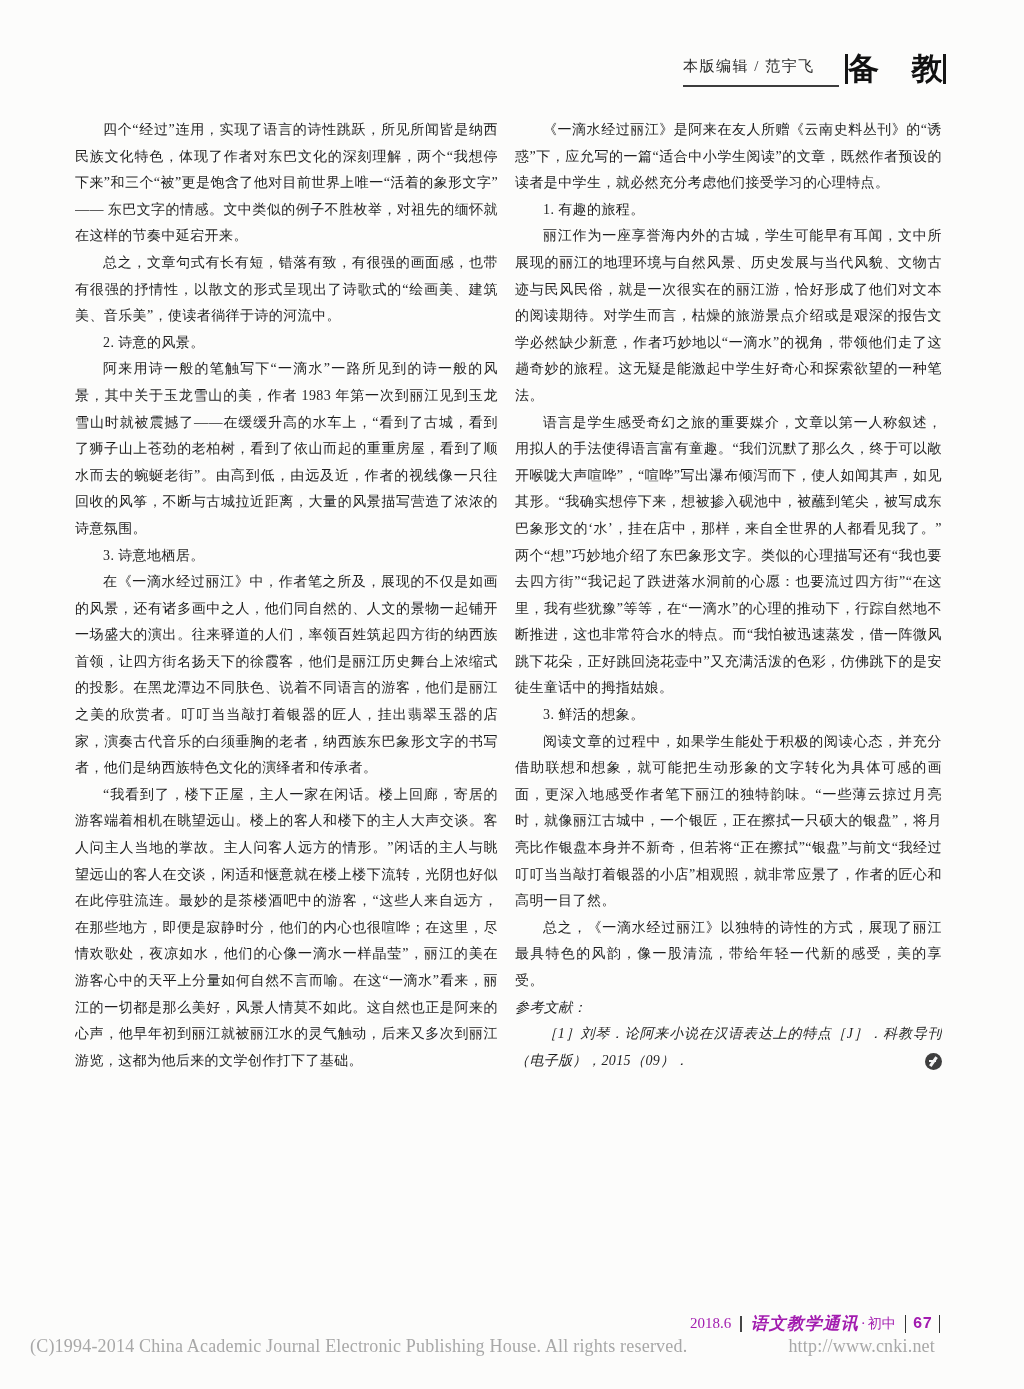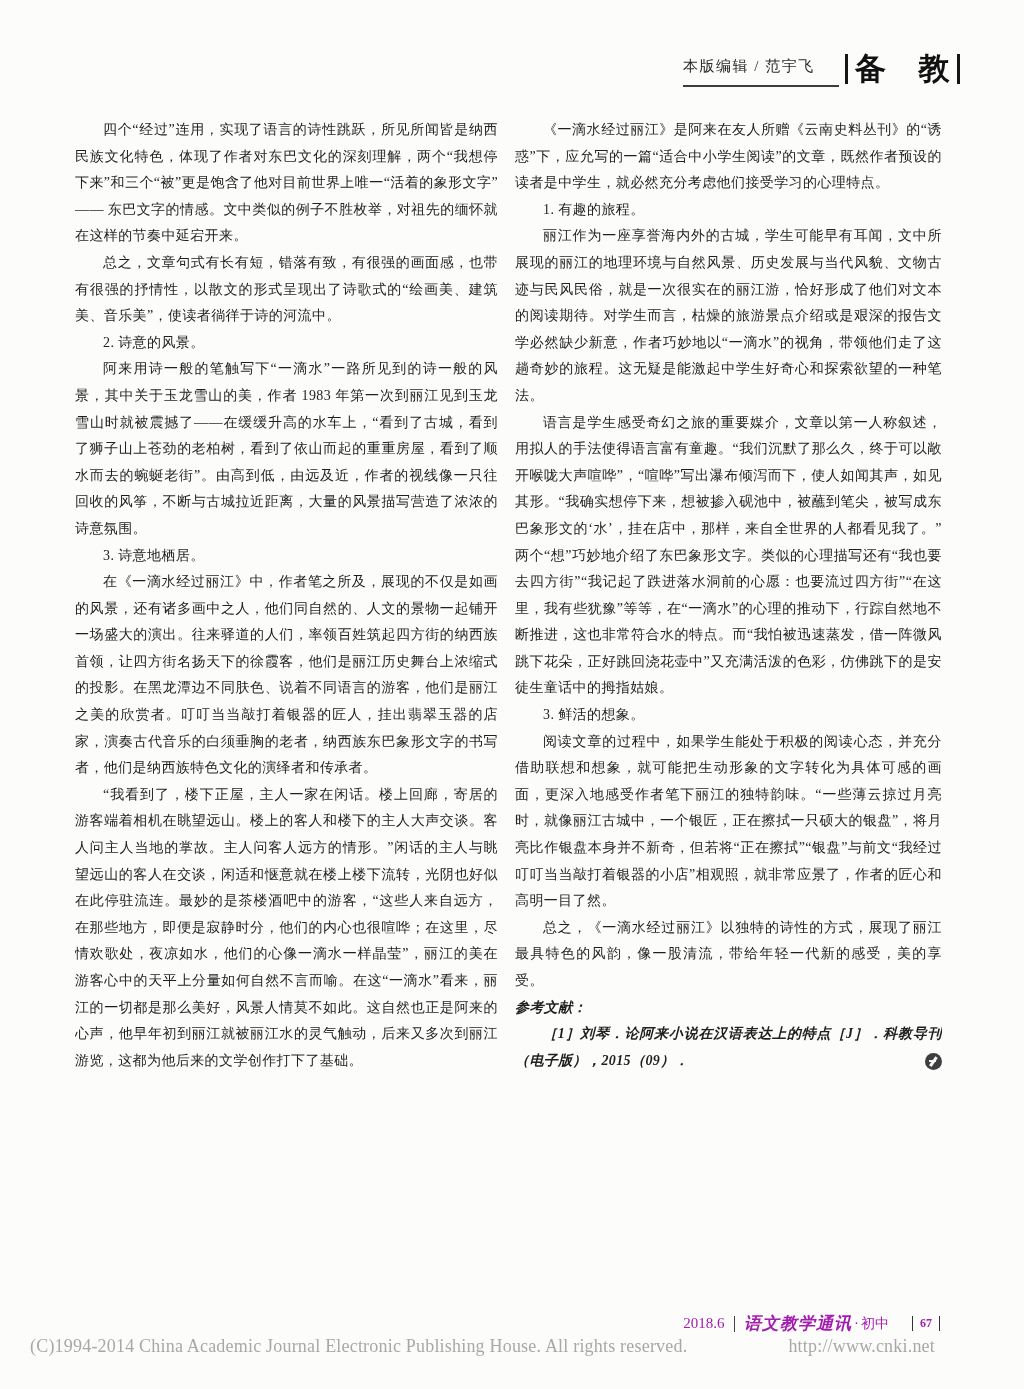--- a/index.html
+++ b/index.html
@@ -16,38 +16,38 @@
 
   
   .editor-label {
     position:absolute; top:57px; left:683px; width:156px;
     font-size:15px; letter-spacing:1.5px; color:#2b2b2b;
     padding-bottom:9px;
     border-bottom:2px solid #3c3c3c;
   }
   .section-badge {
     position:absolute; top:48px; left:845px;
-    display:flex; align-items:center; gap:7px;
+    display:flex; align-items:center; 
     font-family:"Liberation Sans","DejaVu Sans",sans-serif;
     font-weight:bold; font-size:31px; color:#111;
   }
   .section-badge .bar { width:3px; height:30px; background:#161616; }
   .section-badge .badge-text { letter-spacing:12px; margin-right:-12px; }
 
   
   .col {
     position:absolute; top:117px; height:1178px; overflow:hidden;
     text-align:justify;
     font-size:14px; line-height:26.6px; letter-spacing:0.4px;
   }
   .col-left  { left:75px;  width:423px; }
   .col-right { left:515px; width:427px; }
   .para { margin:0; text-indent:2em; }
   .flush { text-indent:0; }
-  .kai { font-style:italic;font-weight:bold; }
+  .kai { font-style:italic; }
 
   
   .end-mark {
     float:right;
     width:17px; height:17px; border-radius:50%;
     background:#3e3e3e; position:relative; margin-top:5px;
   }
   .end-mark::before {
     content:""; position:absolute; left:7px; top:3px;
     width:2.5px; height:11px; background:#f4f4f4; transform:rotate(35deg);
@@ -61,23 +61,23 @@
   .footer-line {
     position:absolute; top:1312px; right:84px;
     display:flex; align-items:center;
     font-size:15px; color:#a21caf; white-space:nowrap;
   }
   .f-sep { width:1.5px; height:16px; background:#444; margin:0 9px; }
   .journal-name { font-weight:bold; font-style:italic; font-size:17px; letter-spacing:1px; }
   .journal-sep { margin:0 2px; }
   .edition { font-size:14px; }
   .page-num {
-    font-weight:bold; font-size:12px;
-    font-family:Liberation Serif, serif;
-    padding:0 7px; margin-left:23px;
+    font-weight:bold; font-size:16px;
+    font-family:Liberation Mono, monospace;
+    padding:0 7px; margin-left:9px;
     border-left:1.5px solid #333; border-right:1.5px solid #333;
   }
 
   
   .watermark {
     position:absolute; left:30px; top:1336px; width:905px;
     display:flex; justify-content:space-between;
     font-size:18px; color:#a8a8a8; letter-spacing:0.2px;
     font-family:"Liberation Serif","DejaVu Serif",serif;
     white-space:nowrap;

